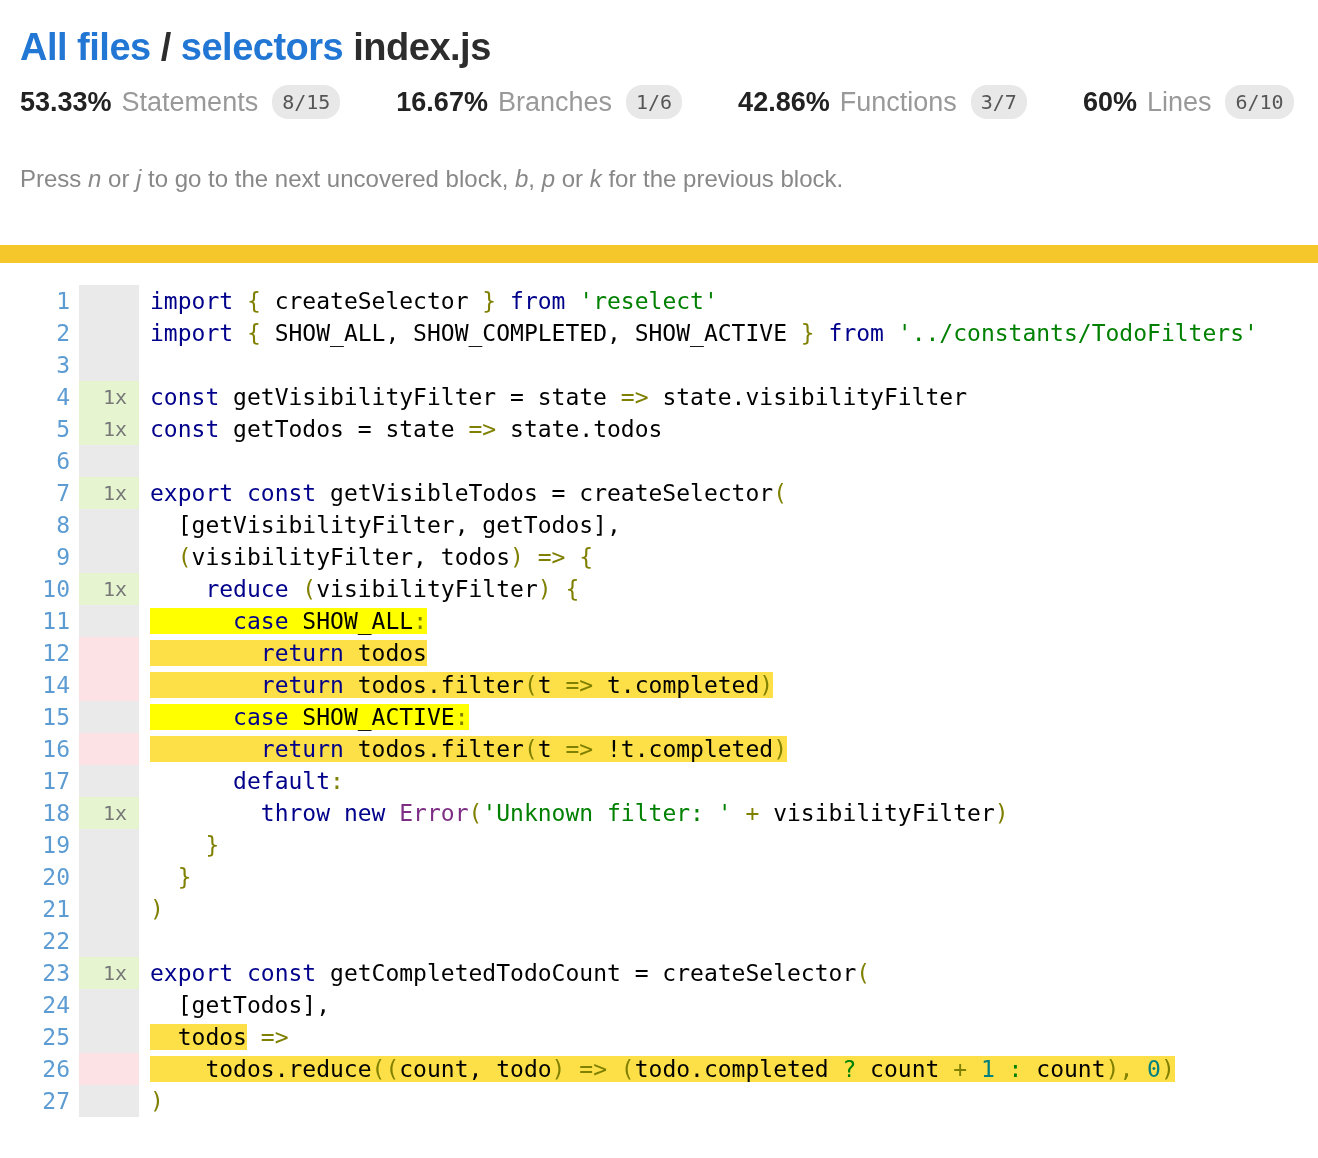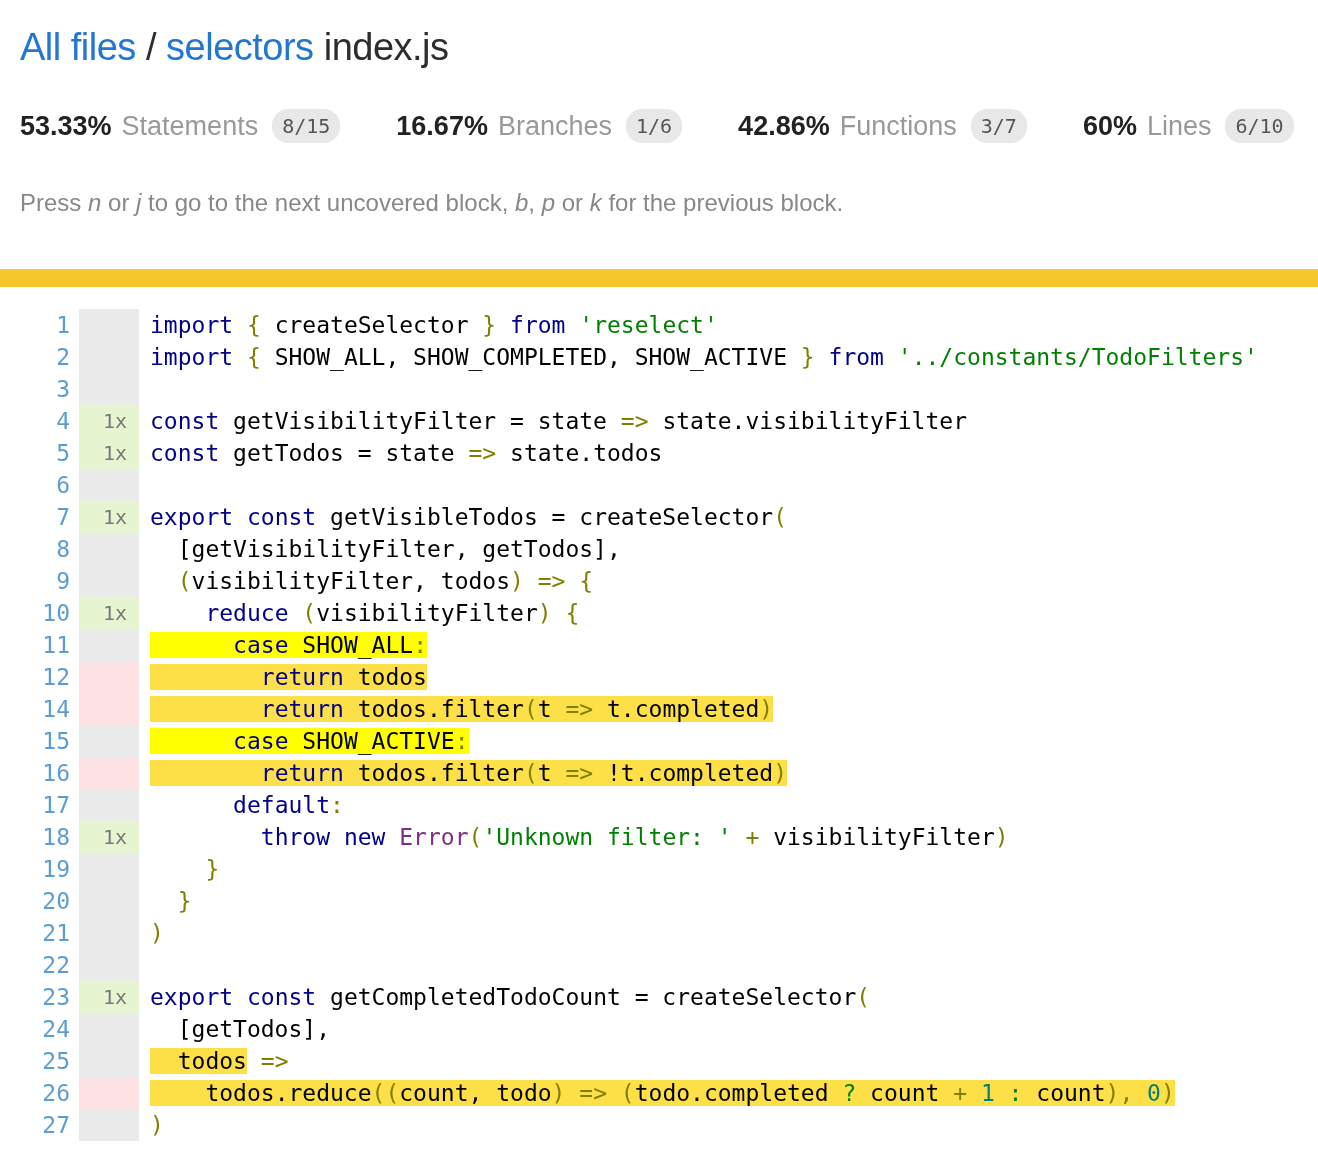--- a/index.html
+++ b/index.html
@@ -5,29 +5,29 @@
   * { margin: 0; padding: 0; box-sizing: border-box; }
   html, body { background: #ffffff; width: 1318px; }
   body { font-family: "Liberation Sans", sans-serif; color: #2d2d2d; }
 
   .page { padding: 0 0 10px 0; }
 
   
   h1.breadcrumb {
     margin: 26px 0 0 20px;
     font-size: 38px;
-    font-weight: normal;
+    font-weight: bold;
     color: #2d2d2d;
     letter-spacing: -0.5px;
   }
   h1.breadcrumb a { color: #2277d4; text-decoration: none; cursor: pointer; }
   h1.breadcrumb .sep { color: #2d2d2d; }
 
   
-  .metrics { display: flex; margin: 40px 0 0 20px; align-items: center; }
+  .metrics { display: flex; margin: 16px 0 0 20px; align-items: center; }
   .metric { display: flex; align-items: center; margin-right: 56px; white-space: nowrap; }
   .metric .pct { font-size: 27px; font-weight: bold; color: #222; }
   .metric .lbl { font-size: 27px; color: #999; margin-left: 10px; }
   .metric .frac {
     font-family: "DejaVu Sans Mono", monospace;
     font-size: 20px;
     color: #555;
     background: #e8e8e8;
     border-radius: 16px;
     padding: 5px 10px;

